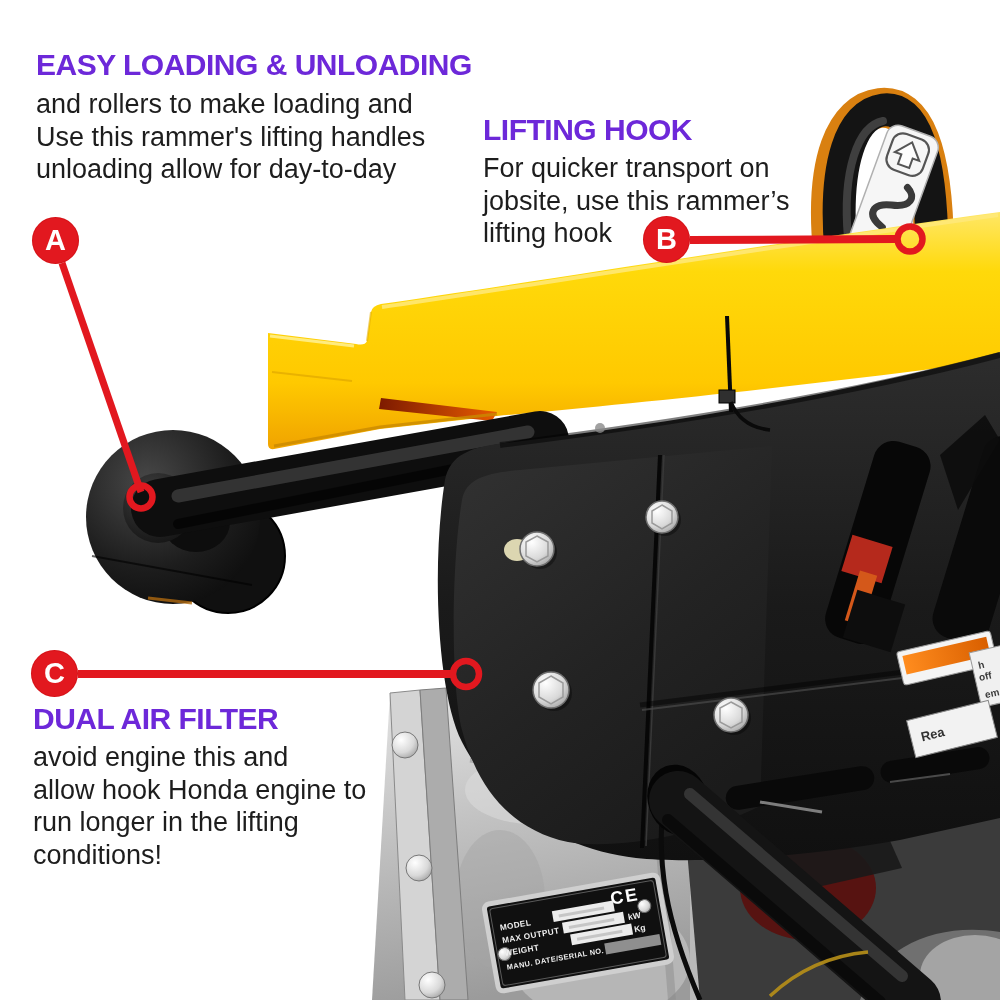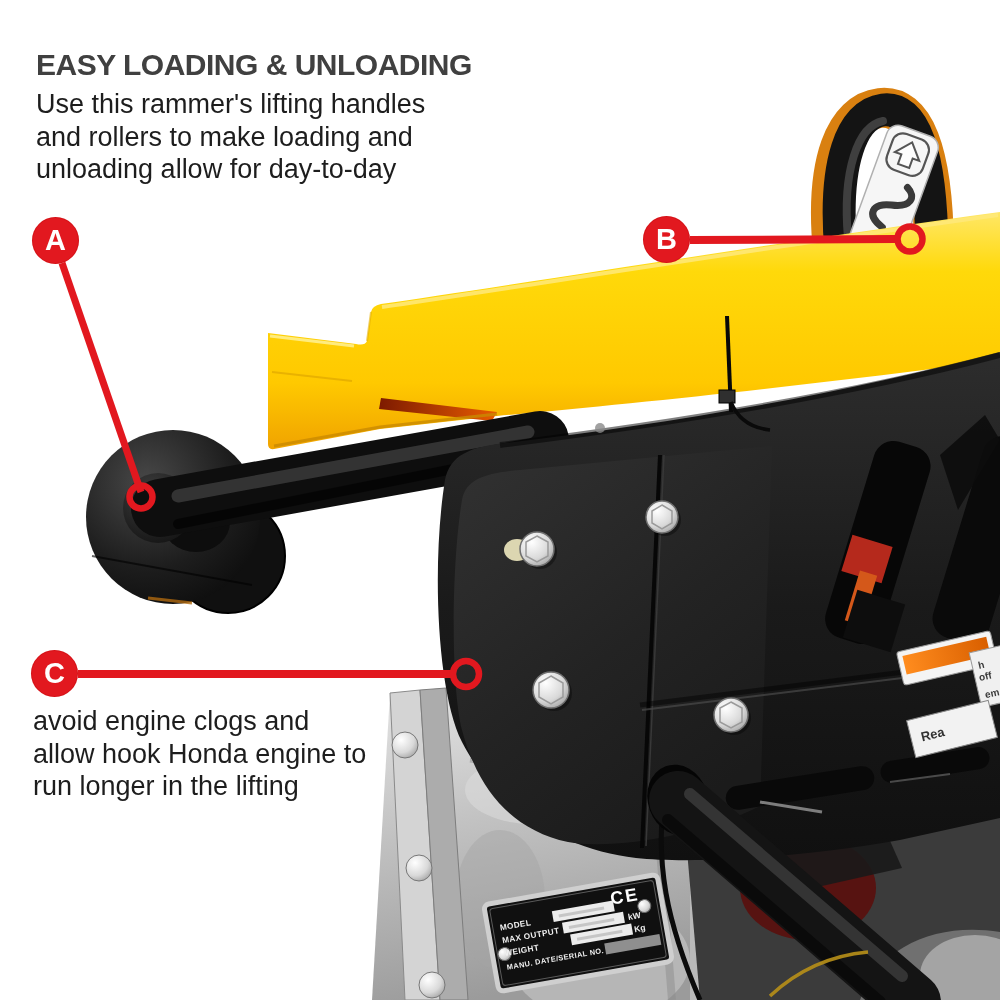--- a/index.html
+++ b/index.html
@@ -1,20 +1,20 @@
 <!DOCTYPE html>
 <html><head>
 <meta charset="utf-8">
 <style>
   html,body{margin:0;padding:0;background:#fff;}
   #stage{position:relative;width:1000px;height:1000px;overflow:hidden;background:#fff;
          font-family:"Liberation Sans",sans-serif;}
   #art{position:absolute;left:0;top:0;}
   .callout{position:absolute;}
-  .callout h2{margin:0;font:800 30px/36px "Liberation Sans",sans-serif;color:#404040;letter-spacing:-0.5px;}
+  .callout h2{margin:0;font:800 30px/36px "Liberation Sans",sans-serif;color:#6d28d9;letter-spacing:-0.5px;}
   .callout .ln{font:400 27px/32.5px "Liberation Sans",sans-serif;color:#1d1d1d;}
   .badge{position:absolute;width:47px;height:47px;border-radius:50%;background:#e2181f;
          color:#fff;font:800 29px/47px "Liberation Sans",sans-serif;text-align:center;
          box-shadow:0 0 0 1px rgba(180,0,0,.25) inset;}
   .plate-label{font:700 8.2px "Liberation Sans",sans-serif;fill:#efefef;letter-spacing:.4px;}
   .plate-unit{font:700 8.5px "Liberation Sans",sans-serif;fill:#efefef;}
   .ce{font:700 18px "Liberation Sans",sans-serif;fill:#fff;letter-spacing:2px;}
   .frag{font:700 10px "Liberation Sans",sans-serif;fill:#3a3a3a;}
   .frag-big{font:700 13px "Liberation Sans",sans-serif;fill:#333;}
 </style>
@@ -249,32 +249,42 @@
     <line x1="690" y1="240" x2="896" y2="239" stroke-width="8"></line>
     <circle cx="910" cy="239" r="12.5" stroke-width="6.5"></circle>
     <line x1="78" y1="674" x2="452" y2="674" stroke-width="8"></line>
     <circle cx="466" cy="674" r="13" stroke-width="6.5"></circle>
   </g>
 </svg>
 
 <div class="callout" style="left:36px;top:47px;width:440px">
   <h2>EASY LOADING &amp; UNLOADING</h2>
   <div style="margin-top:5px">
+    <div class="ln">and rollers to make loading and</div>
     <div class="ln">Use this rammer's lifting handles</div>
-    <div class="ln">and rollers to make loading and</div>
     <div class="ln">unloading allow for day-to-day</div>
   </div>
 </div>
 
+<div class="callout" style="left:483px;top:112px;width:420px">
+  <h2>LIFTING HOOK</h2>
+  <div style="margin-top:4px">
+    <div class="ln">For quicker transport on</div>
+    <div class="ln">jobsite, use this rammer’s</div>
+    <div class="ln">lifting hook</div>
+  </div>
+</div>
 
 <div class="callout" style="left:33px;top:701px;width:440px">
+  <h2>DUAL AIR FILTER</h2>
   <div style="margin-top:4px">
-    <div class="ln">avoid engine clogs and</div>
+    <div class="ln">avoid engine this and</div>
     <div class="ln">allow hook Honda engine to</div>
     <div class="ln">run longer in the lifting</div>
+    <div class="ln">conditions!</div>
   </div>
 </div>
 
 <div class="badge" style="left:32px;top:217px">A</div>
 <div class="badge" style="left:643px;top:216px">B</div>
 <div class="badge" style="left:31px;top:650px">C</div>
 
 </div>
 
 </body></html>

